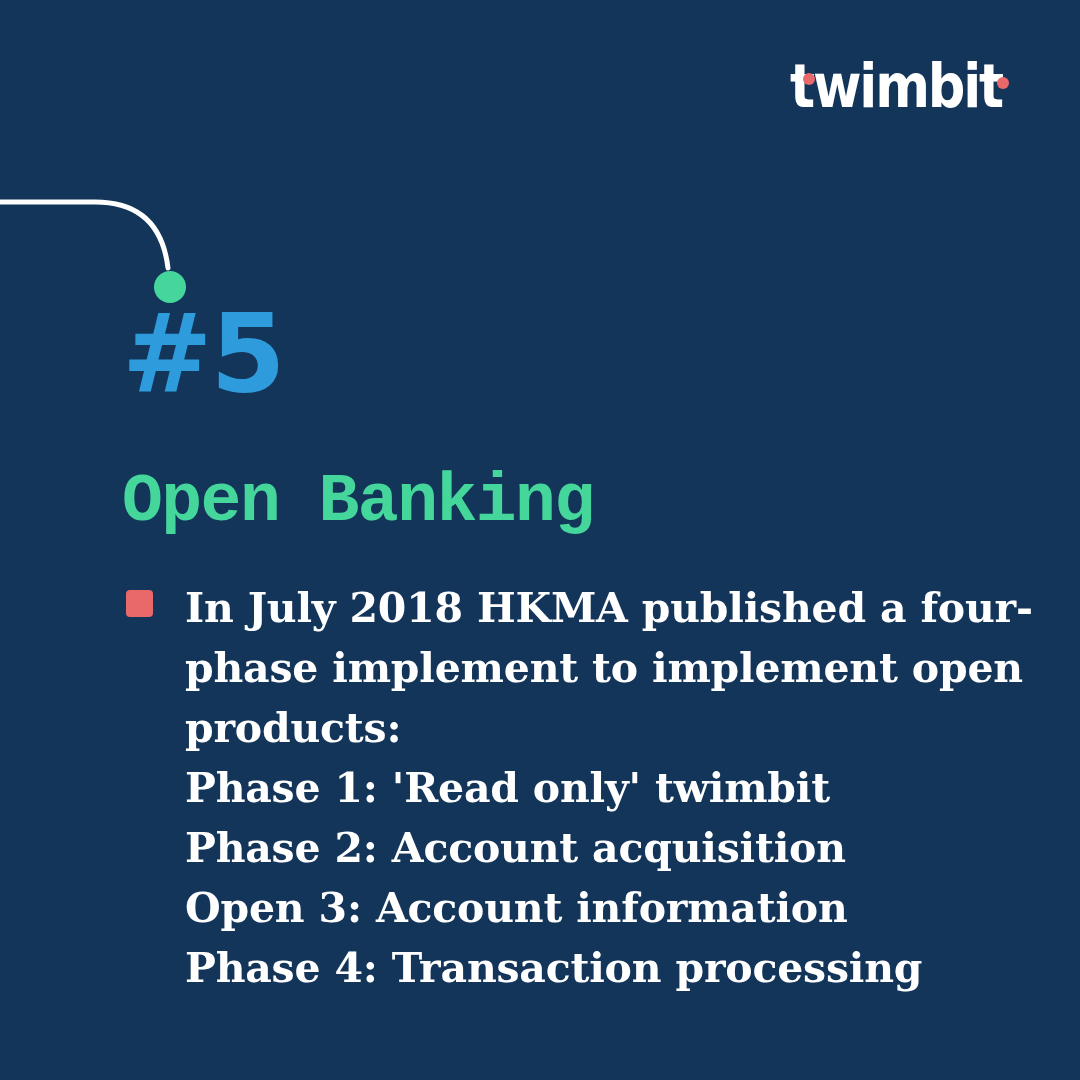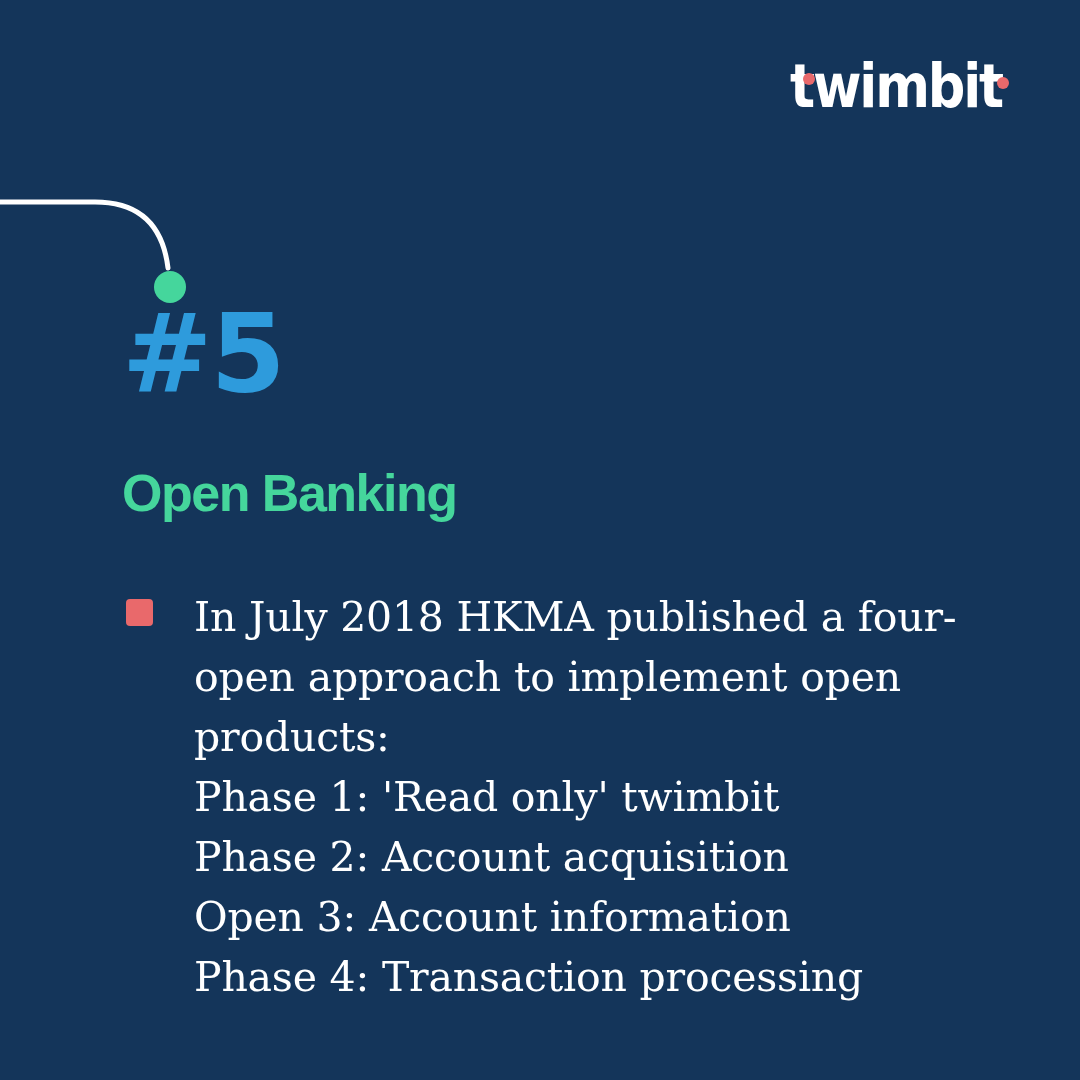--- a/index.html
+++ b/index.html
@@ -52,23 +52,23 @@
     letter-spacing: -2px;
     color: #2E9BDC;
     white-space: pre;
   }
 
   
   .heading {
     position: absolute;
     left: 122px;
     top: 466px;
-    font-family: Liberation Sans, sans-serif;
+    font-family: Liberation Mono, monospace;
     font-weight: bold;
-    font-size: 52px;
+    font-size: 68px;
     line-height: 1.05;
     letter-spacing: -1.5px;
     color: #45D69C;
     white-space: pre;
   }
 
   
   .body-block {
     position: absolute;
     left: 124px;
@@ -81,24 +81,24 @@
   .bullet-square {
     position: absolute;
     left: 2px;
     top: 12px;
     width: 27px;
     height: 27px;
     background: #E9696B;
     border-radius: 4px;
   }
   .body-text {
-    margin: 9px;
+    margin: 0;
     padding-left: 61px;
     font-family: "DejaVu Serif", "Liberation Serif", serif;
-    font-weight: normal;
+    font-weight: bold;
     font-size: 41px;
     line-height: 60px;
     color: #FFFFFF;
     letter-spacing: -0.2px;
   }
   .body-text .line {
     display: block;
     white-space: pre;
   }
 </style>
@@ -122,21 +122,21 @@
 
   <div class="number">#5</div>
 
   <div class="heading">Open Banking</div>
 
   <div class="body-block">
     <div class="bullet-row">
       <span class="bullet-square"></span>
       <p class="body-text">
           <span class="line">In July 2018 HKMA published a four-</span>
-          <span class="line">open approach to implement open</span>
+          <span class="line">phase implement to implement open</span>
           <span class="line">products:</span>
           <span class="line">Phase 1: 'Read only' twimbit</span>
           <span class="line">Phase 2: Account acquisition</span>
           <span class="line">Open 3: Account information</span>
           <span class="line">Phase 4: Transaction processing</span>
         </p>
     </div>
   </div>
 
 </div>

